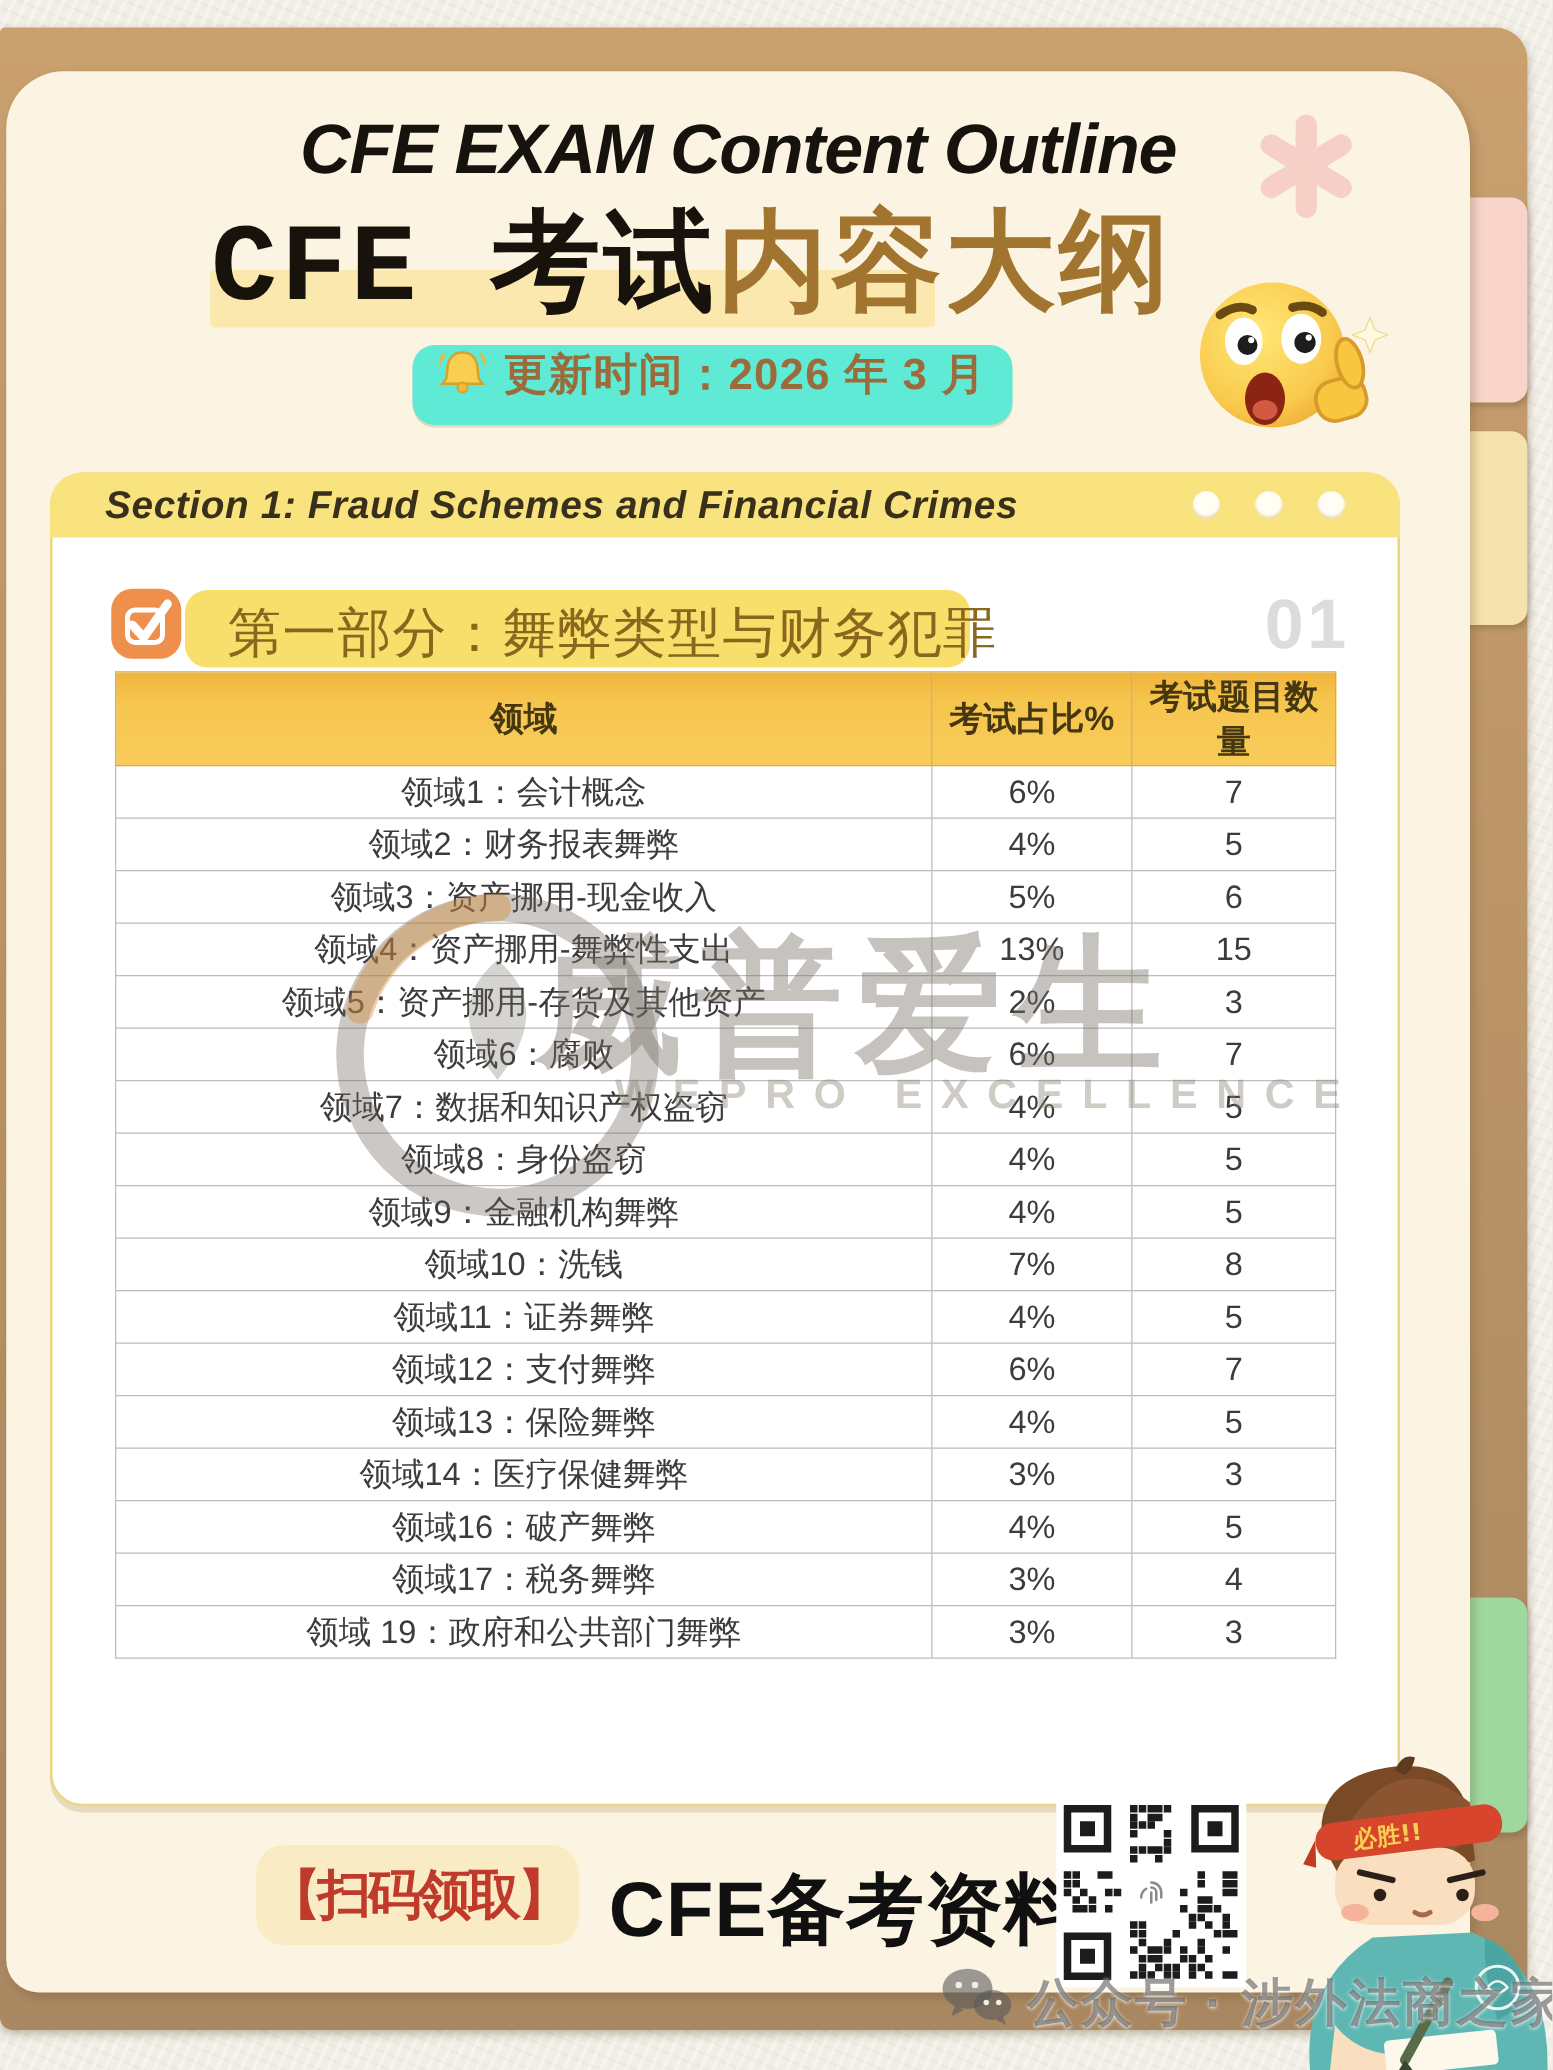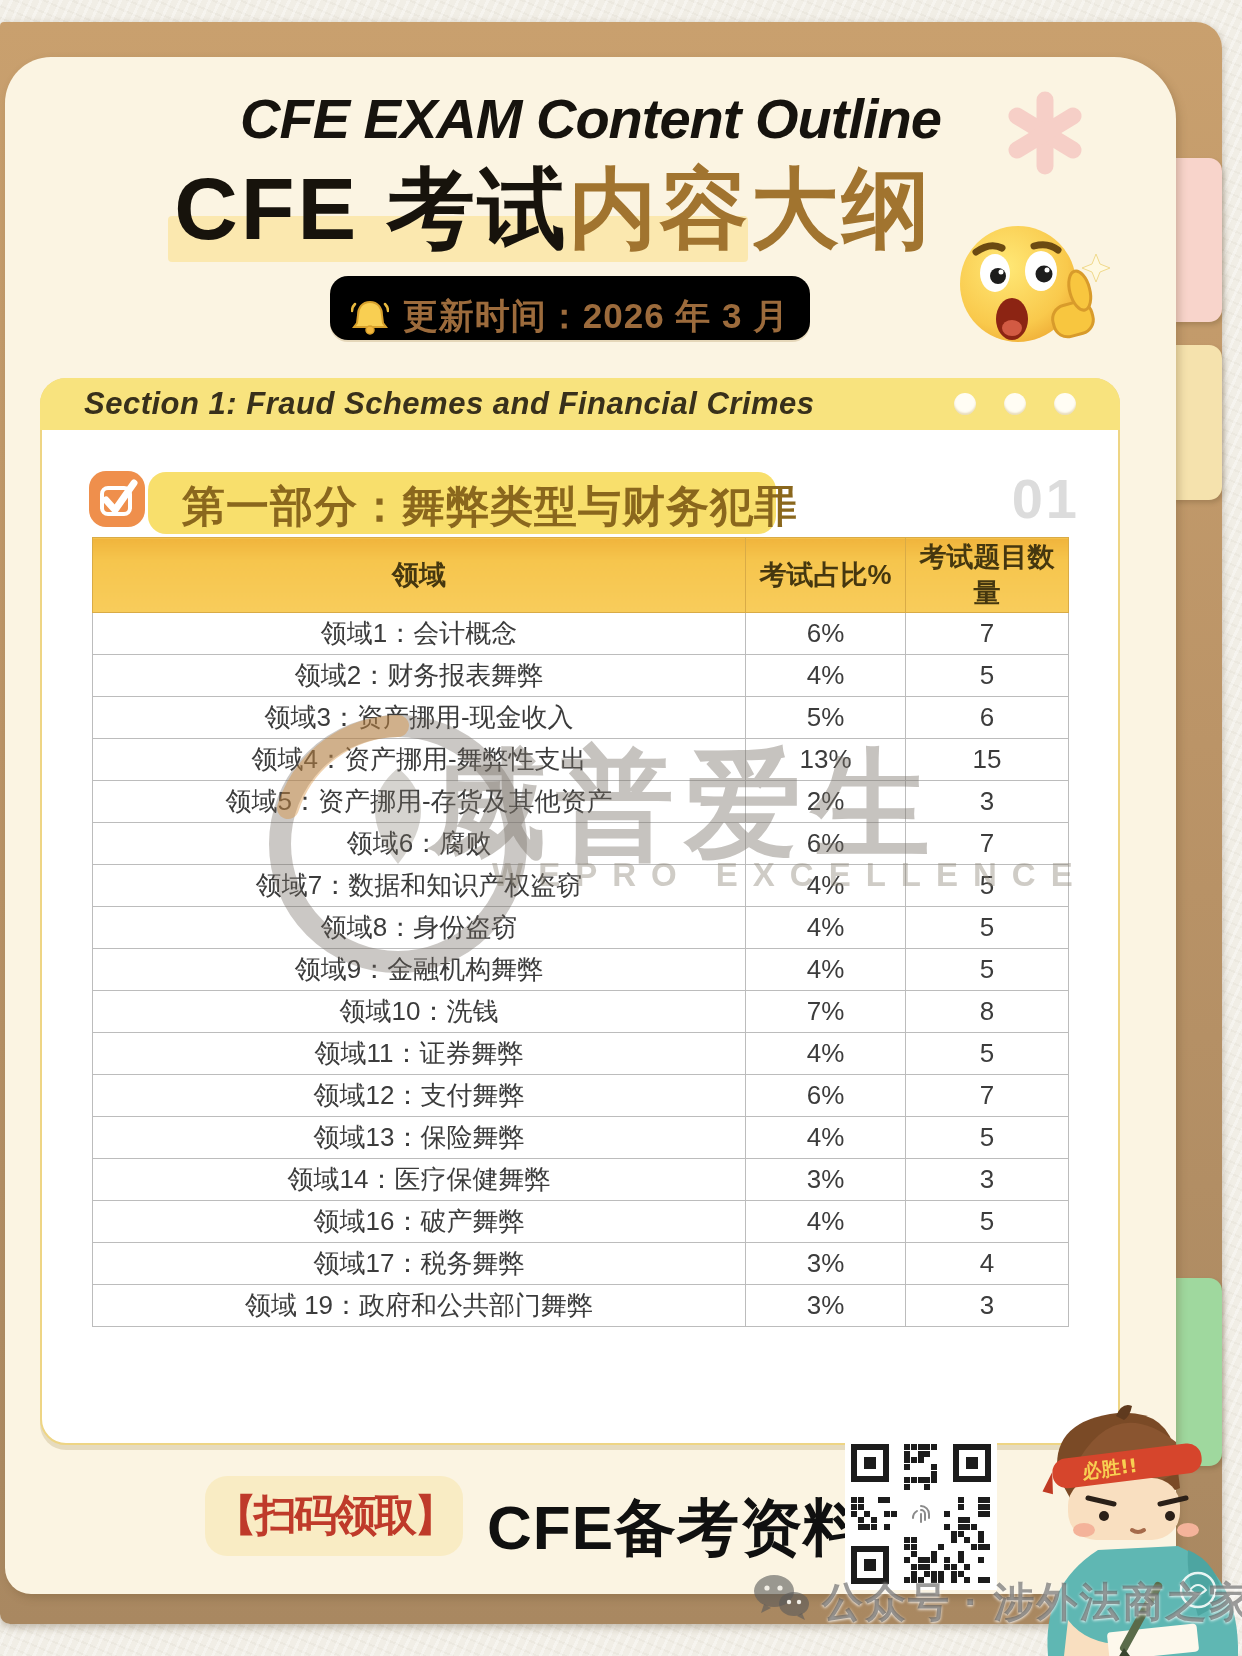--- a/index.html
+++ b/index.html
@@ -26,45 +26,45 @@
   .tab-green{top:1278px;height:188px;background:#9fd89e;}
   .cream-card{position:absolute;left:5px;top:57px;width:1171px;height:1537px;
     background:#fbf4e2;border-radius:46px 62px 26px 26px;z-index:3;
     box-shadow:3px 4px 8px rgba(100,75,40,.28);}
   
   .title-en{position:absolute;left:5px;top:86px;width:1171px;text-align:center;
     font-size:56px;font-weight:900;font-style:italic;color:#16130e;letter-spacing:-1px;z-index:5;}
   .title-hl{position:absolute;left:168px;top:216px;width:580px;height:46px;
     background:#fbe8af;z-index:4;border-radius:4px;}
   .title-zh{position:absolute;left:5px;top:150px;width:1097px;text-align:center;
-    font-size:88px;font-weight:900;letter-spacing:3px;z-index:5;white-space:nowrap;}
+    font-size:88px;font-weight:900;letter-spacing:3px;z-index:5;white-space:nowrap;font-family:Liberation Mono, monospace;}
   .title-zh .black{color:#17130c;}
   .title-zh .brown{color:#a1742f;}
   .asterisk{position:absolute;left:1002px;top:90px;z-index:5;}
   .emoji{position:absolute;left:948px;top:216px;z-index:6;}
   .badge{position:absolute;left:330px;top:276px;width:480px;height:64px;
-    background:#000000;border-radius:18px;z-index:5;
-    display:flex;align-items:flex-end;justify-content:center;gap:14px;
+    background:#5eead4;border-radius:18px;z-index:5;
+    display:flex;align-items:flex-start;justify-content:center;gap:14px;
     box-shadow:0 2px 0 rgba(190,160,110,.35);}
   .badge-text{font-size:35px;font-weight:800;color:#9c6b3c;letter-spacing:1px;}
   
   .section-card{position:absolute;left:40px;top:378px;width:1080px;height:1067px;
     background:#ffffff;border:2px solid #eed584;border-radius:26px;z-index:4;
     box-shadow:0 5px 0 #e6dbbe;}
   .section-bar{position:absolute;left:40px;top:378px;width:1080px;height:52px;
     background:#f8e37e;border-radius:26px 26px 0 0;z-index:5;
     display:flex;align-items:center;padding:0 44px;}
   .section-bar-title{font-size:31px;font-style:italic;font-weight:700;color:#38301b;letter-spacing:.5px;}
   .bar-dots{margin-left:auto;display:flex;gap:28px;}
   .bar-dots i{width:22px;height:22px;border-radius:50%;background:#fffdf4;display:block;
     box-shadow:inset 0 -2px 2px rgba(190,160,80,.35);}
   .sec-pill{position:absolute;left:148px;top:472px;width:628px;height:62px;
     background:#f8df6c;border-radius:18px;z-index:5;}
   .sec-heading{position:absolute;left:182px;top:478px;z-index:6;
-    font-size:43px;font-weight:700;color:#8a671d;letter-spacing:1px;white-space:nowrap;}
+    font-size:43px;font-weight:400;color:#8a671d;letter-spacing:1px;white-space:nowrap;}
   .sec-check{position:absolute;left:88px;top:470px;z-index:6;}
   .sec-num{position:absolute;left:900px;top:466px;width:180px;text-align:right;z-index:5;
     font-size:56px;font-weight:900;color:#dcdcdc;letter-spacing:3px;}
   
   table.outline{position:absolute;left:92px;top:537px;width:976px;z-index:5;
     border-collapse:collapse;table-layout:fixed;}
   table.outline col.c1{width:653px;}
   table.outline col.c2{width:160px;}
   table.outline col.c3{width:163px;}
   table.outline th{height:42px;background:linear-gradient(180deg,#f0b43c 0,#f6c54d 30%,#f8cc5b 100%);

